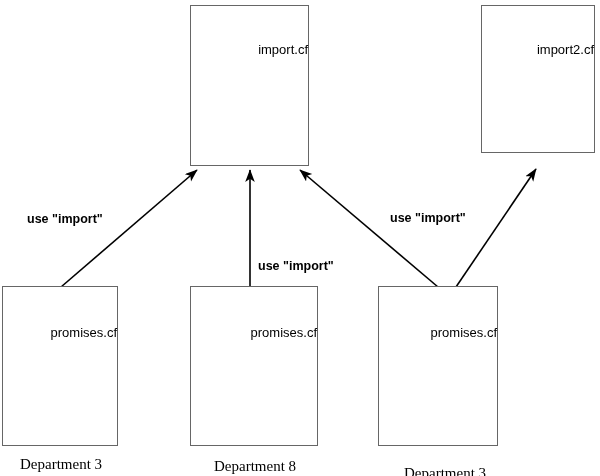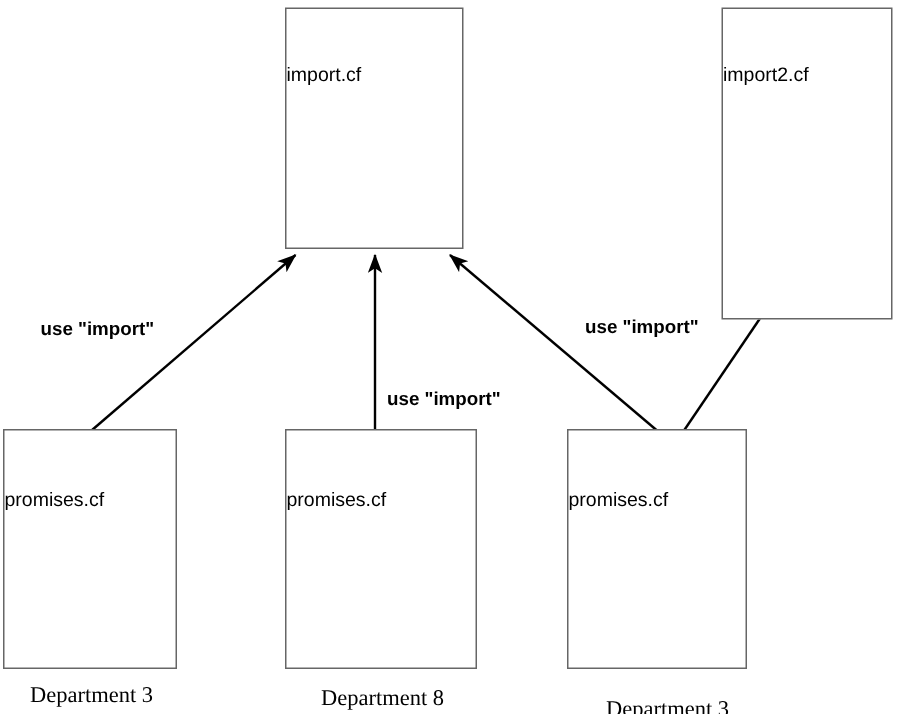--- a/index.html
+++ b/index.html
@@ -25,21 +25,21 @@
   .node-box {
     position: absolute;
     background: #ffffff;
     border: 1px solid #666666;
     box-sizing: border-box;
   }
   .node-label {
     position: absolute;
     left: 0;
     right: 0;
-    text-align: left;
+    text-align: right;
     font-family: "Liberation Sans", sans-serif;
     font-size: 13px;
     color: #000000;
     white-space: nowrap;
   }
   .edge-label {
     position: absolute;
     font-family: "Liberation Sans", sans-serif;
     font-size: 12.5px;
     font-weight: 600;
@@ -71,21 +71,21 @@
         <line x1="250" y1="287" x2="250" y2="170" stroke="#000000" stroke-width="1.6" marker-end="url(#arrowhead)"></line>
         <line x1="438" y1="287" x2="300" y2="170" stroke="#000000" stroke-width="1.6" marker-end="url(#arrowhead)"></line>
         <line x1="456" y1="287" x2="536" y2="169" stroke="#000000" stroke-width="1.6" marker-end="url(#arrowhead)"></line>
       </g>
   </svg>
 
   <div class="node-box" style="left: 190px; top: 5px; width: 119px; height: 161px; border-color: rgb(102, 102, 102);">
     <div class="node-label" style="top: 36px;">import.cf</div>
   </div>
 
-  <div class="node-box" style="left: 481px; top: 5px; width: 114px; height: 208px; border-color: rgb(102, 102, 102);">
+  <div class="node-box" style="left: 481px; top: 5px; width: 114px; height: 148px; border-color: rgb(102, 102, 102);">
     <div class="node-label" style="top: 36px;">import2.cf</div>
   </div>
 
   <div class="node-box" style="left: 2px; top: 286px; width: 116px; height: 160px; border-color: rgb(102, 102, 102);">
     <div class="node-label" style="top: 38px;">promises.cf</div>
   </div>
 
   <div class="node-box" style="left: 190px; top: 286px; width: 128px; height: 160px; border-color: rgb(102, 102, 102);">
     <div class="node-label" style="top: 38px;">promises.cf</div>
   </div>

